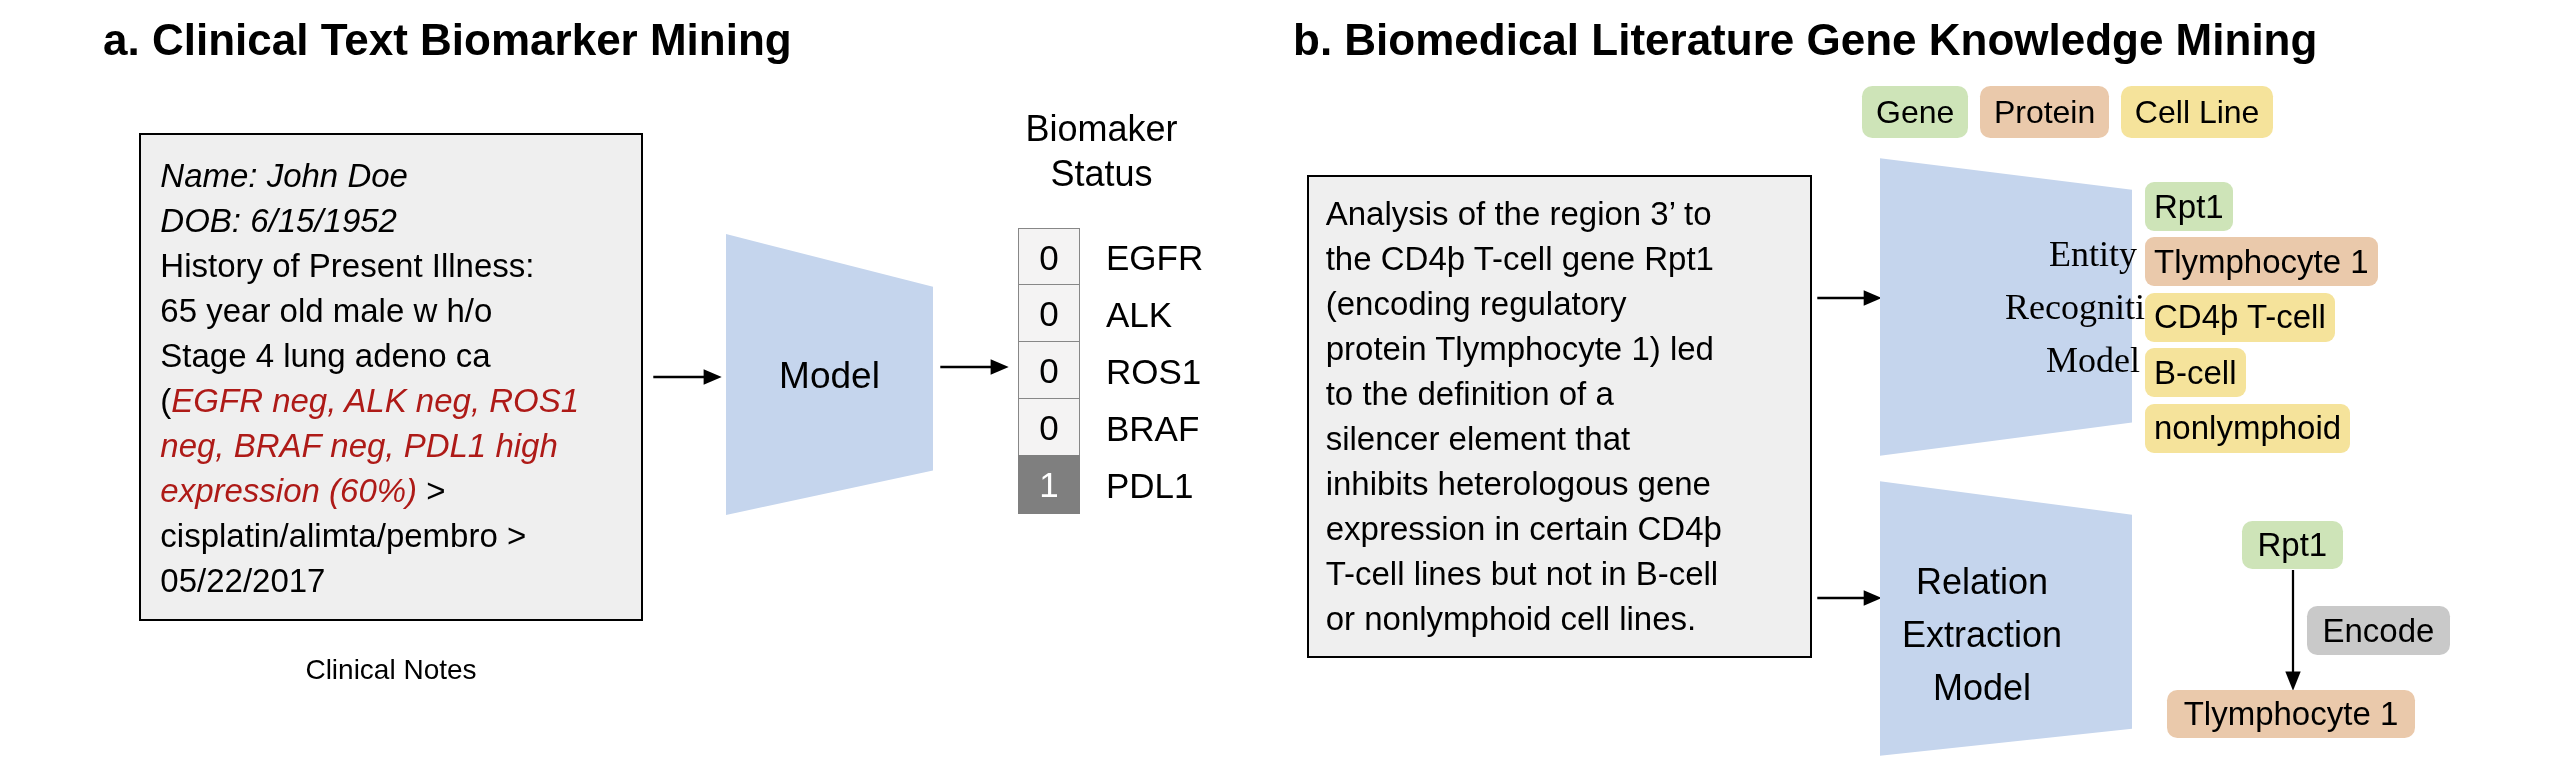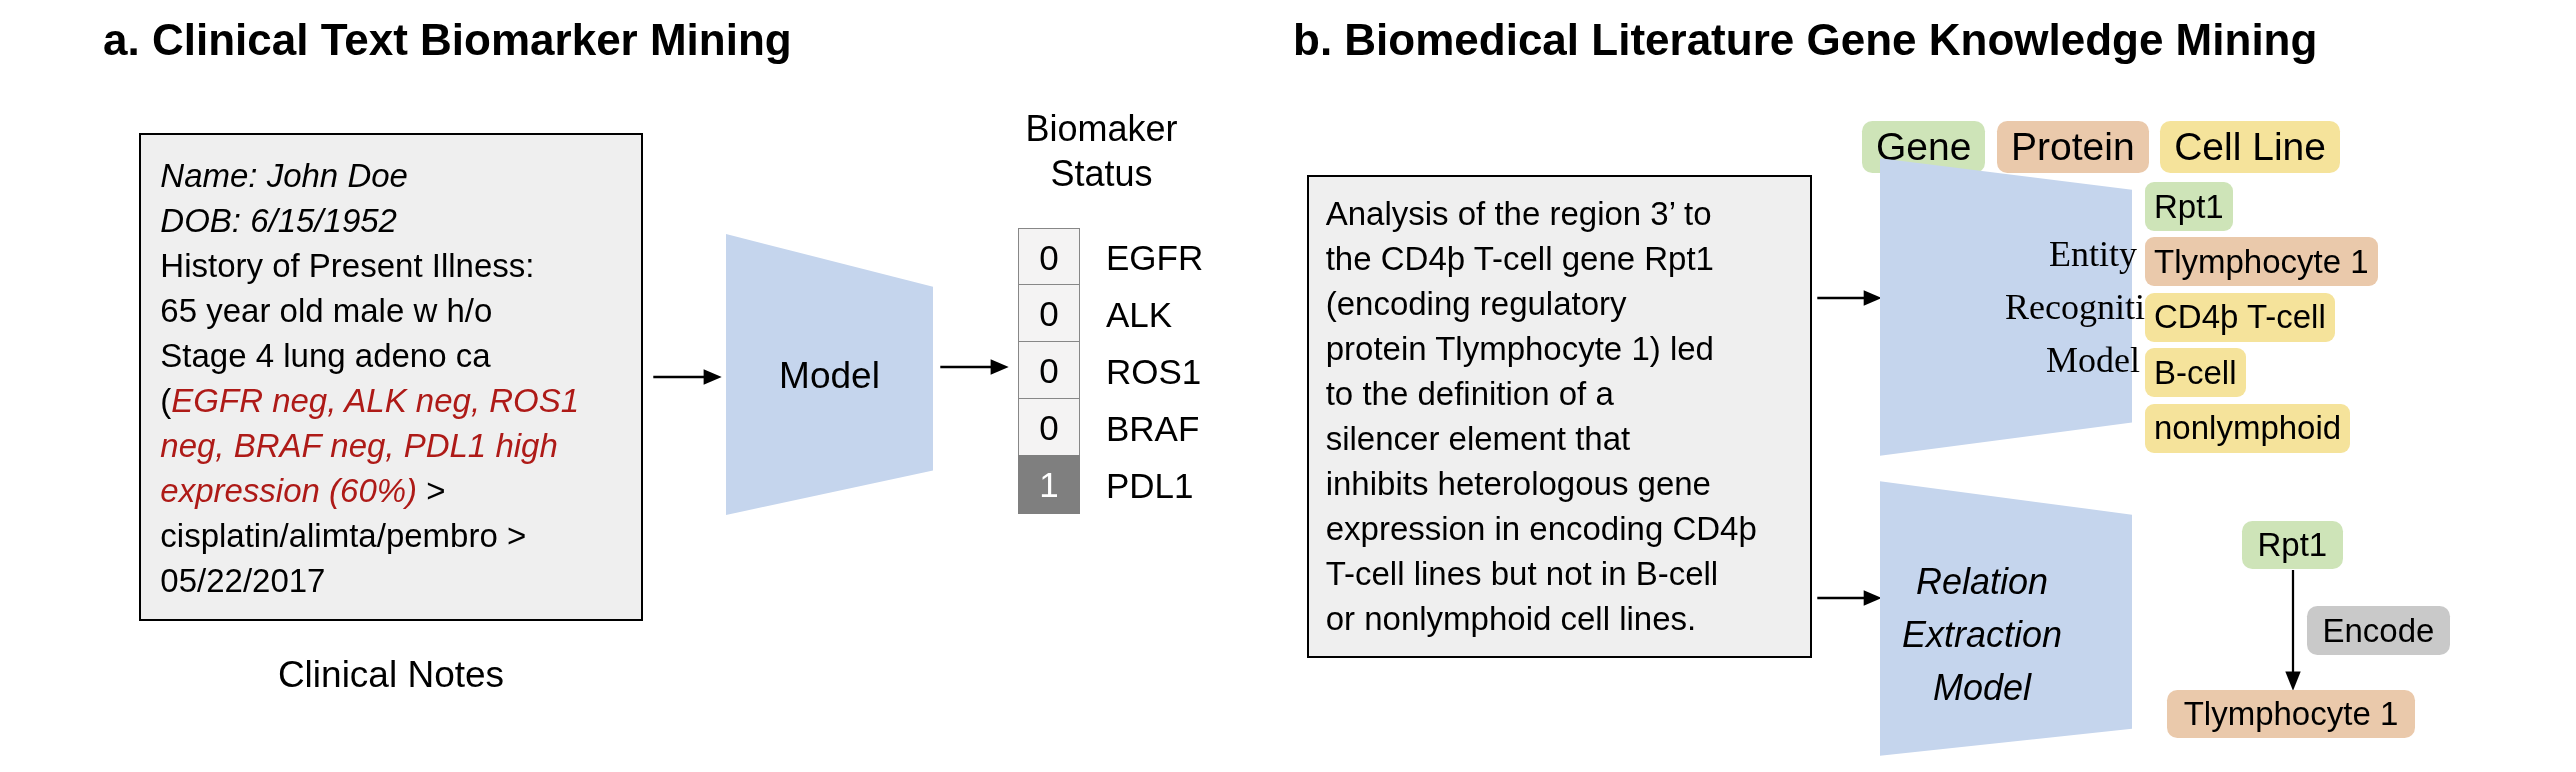--- a/index.html
+++ b/index.html
@@ -16,21 +16,21 @@
   .panel-title{font-size:44px;font-weight:700;line-height:1.1;white-space:nowrap;letter-spacing:0px;}
 
   .text-box{background:var(--boxbg);border:2.6px solid var(--boxborder);}
   .cn-lines{padding:18px 0 0 19.3px;}
   .cn-line{font-size:33px;line-height:45px;white-space:nowrap;}
   .cn-line .red{color:var(--red);font-style:italic;}
   .cn-line .it{font-style:italic;}
   .art-lines{padding:14px 0 0 16.7px;}
   .art-line{font-size:33px;line-height:45px;white-space:nowrap;}
 
-  .caption{font-size:37px;text-align:center;white-space:nowrap;}
+  .caption{font-size:28px;text-align:center;white-space:nowrap;}
 
   .trap{display:block;}
   .trap polygon{fill:var(--blue);}
   .model-label{font-size:37px;line-height:39px;text-align:center;white-space:nowrap;}
   .model-label-multi{font-size:36px;line-height:53px;text-align:center;}
   .model-label-multi div{white-space:nowrap;}
 
   .arrow-h line,.arrow-v line{stroke:#000;stroke-width:3.5;}
   .arrow-h polygon,.arrow-v polygon{fill:#000;}
 
@@ -43,21 +43,21 @@
   .bm-row.active .bm-cell{background:var(--cellactive);border-color:var(--cellactive);color:#fff;}
   .bm-label{margin-left:26px;font-size:35px;white-space:nowrap;}
 
   .chip{display:inline-flex;align-items:center;white-space:nowrap;border-radius:10.3px;}
   .chip.gene{background:var(--gene);}
   .chip.protein{background:var(--protein);}
   .chip.cellline{background:var(--cellline);}
   .chip.gray{background:var(--graychip);}
 
   .legend{display:flex;gap:11.6px;}
-  .legend .chip{height:52px;padding:0 14px;font-size:39px;margin-top:35px;}
+  .legend .chip{height:52px;padding:0 14px;font-size:32px;}
 
   .entity-chips{display:flex;flex-direction:column;align-items:flex-start;gap:6.4px;}
   .entity-chips .chip{height:49px;padding:0 9px;font-size:33px;border-radius:9px;}
 
   .rel-chip{position:absolute;font-size:33px;}
   .rel-chip.center{justify-content:center;}
 </style>
 </head>
 <body>
 
@@ -135,21 +135,21 @@
 
   <div class="abs text-box" style="left:1307px;top:175px;width:505px;height:483px;">
     <div class="art-lines">
         <div class="art-line">Analysis of the region 3’ to</div>
         <div class="art-line">the CD4þ T-cell gene Rpt1</div>
         <div class="art-line">(encoding regulatory</div>
         <div class="art-line">protein Tlymphocyte 1) led</div>
         <div class="art-line">to the definition of a</div>
         <div class="art-line">silencer element that</div>
         <div class="art-line">inhibits heterologous gene</div>
-        <div class="art-line">expression in encoding CD4þ</div>
+        <div class="art-line">expression in certain CD4þ</div>
         <div class="art-line">T-cell lines but not in B-cell</div>
         <div class="art-line">or nonlymphoid cell lines.</div>
       </div>
   </div>
 
   <svg class="abs arrow-h" style="left:1816px;top:287px;" width="67" height="22" viewBox="0 0 104 34">
     <line x1="2" y1="17" x2="76" y2="17"></line>
     <polygon points="74,5 102,17 74,29"></polygon>
   </svg>
 
@@ -171,21 +171,21 @@
       <div class="chip gene">Rpt1</div>
       <div class="chip protein">Tlymphocyte 1</div>
       <div class="chip cellline">CD4þ T-cell</div>
       <div class="chip cellline">B-cell</div>
       <div class="chip cellline">nonlymphoid</div>
     </div>
 
   <svg class="abs trap" style="left:1880px;top:481px;" width="252" height="275" viewBox="0 0 392 427">
     <polygon points="0,0 392,52 392,385 0,427"></polygon>
   </svg>
-  <div class="abs model-label-multi" style="left:1880px;top:555px;width:204px;font-style:italic;">
+  <div class="abs model-label-multi" style="left:1880px;top:555px;width:204px;">
     <div>Relation</div>
     <div>Extraction</div>
     <div>Model</div>
   </div>
 
   <div class="abs chip gene rel-chip center" style="left:2242px;top:521px;height:48px;padding:0 15.5px;">Rpt1</div>
 
   <svg class="abs arrow-v" style="left:2282px;top:570px;" width="22" height="122" viewBox="0 0 34 190">
     <line x1="17" y1="0" x2="17" y2="160"></line>
     <polygon points="5,158 29,158 17,188"></polygon>

